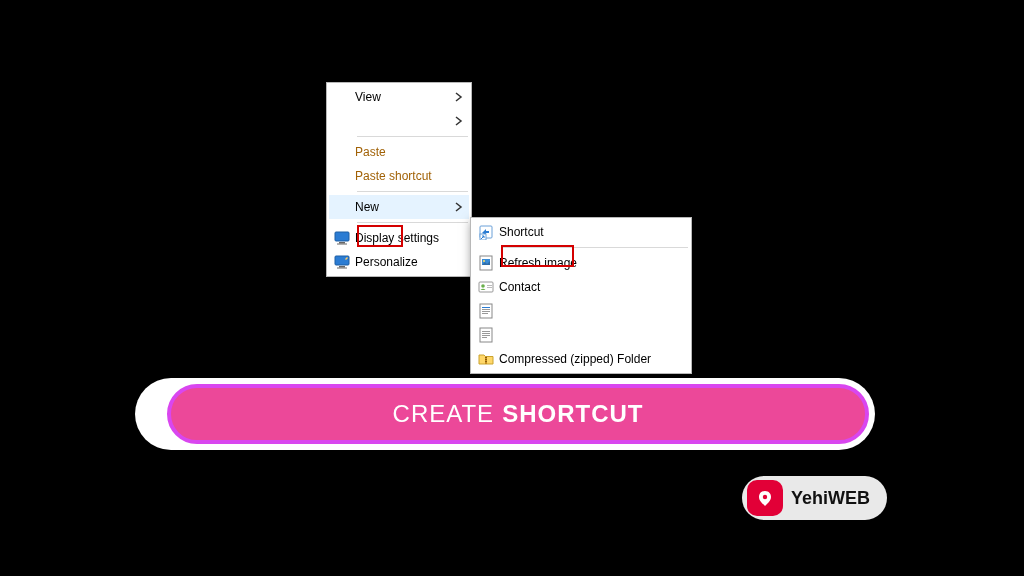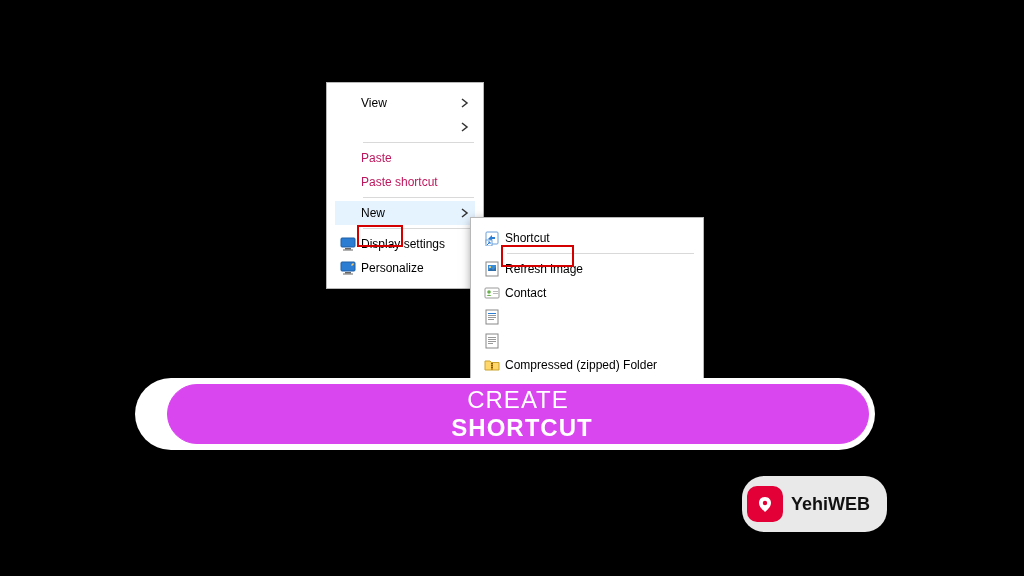--- a/index.html
+++ b/index.html
@@ -14,21 +14,21 @@
   }
 
   
   .context-menu {
     position: absolute;
     background: #fff;
     border: 1px solid #b8b8b8;
     box-shadow: 2px 4px 10px rgba(0,0,0,0.5);
     font-size: 12px;
     color: #000;
-    padding: 8px;
+    padding: 2px;
   }
   .menu-row {
     display: flex;
     align-items: center;
     height: 24px;
     line-height: 24px;
     position: relative;
   }
   .menu-row .icon-slot {
     width: 26px;
@@ -44,21 +44,21 @@
     white-space: nowrap;
   }
   .menu-row .arrow-slot {
     position: absolute;
     right: 6px;
     top: 0;
     height: 24px;
     display: flex;
     align-items: center;
   }
-  .menu-row.disabled .label { color: #be185d; }
+  .menu-row.disabled .label { color: #a16207; }
   .menu-row.hovered { background: #e5f3ff; }
   .menu-sep {
     height: 1px;
     background: #d9d9d9;
     margin: 3px 1px 3px 28px;
   }
   .highlight-box {
     position: absolute;
     border: 2px solid #d40000;
     pointer-events: none;
@@ -93,41 +93,40 @@
     border-radius: 36px;
     background: #fff;
   }
   .caption-inner {
     position: absolute;
     left: 32px;
     top: 6px;
     right: 6px;
     bottom: 6px;
     border-radius: 30px;
-    background: #d946ef;
-    border: 1px solid #d946ef;
+    background: #ec4899;
+    border: 4px solid #d946ef;
     display: flex;
     align-items: center;
     justify-content: center;
     color: #fff;
     font-family: Arial, sans-serif;
     font-size: 24px;
     letter-spacing: 1px;
-    flex-direction: column;
   }
   .caption-inner .light { font-weight: 400; }
   .caption-inner .bold  { font-weight: 900; margin-left: 8px; }
 
   
   .badge {
     position: absolute;
     right: 137px;
     top: 476px;
     width: 145px;
-    height: 56px;
+    height: 44px;
     border-radius: 22px;
     background: #e9e9e9;
     display: flex;
     align-items: center;
     box-shadow: 0 2px 4px rgba(0,0,0,0.5);
   }
   .badge-icon {
     width: 36px;
     height: 36px;
     margin-left: 5px;

